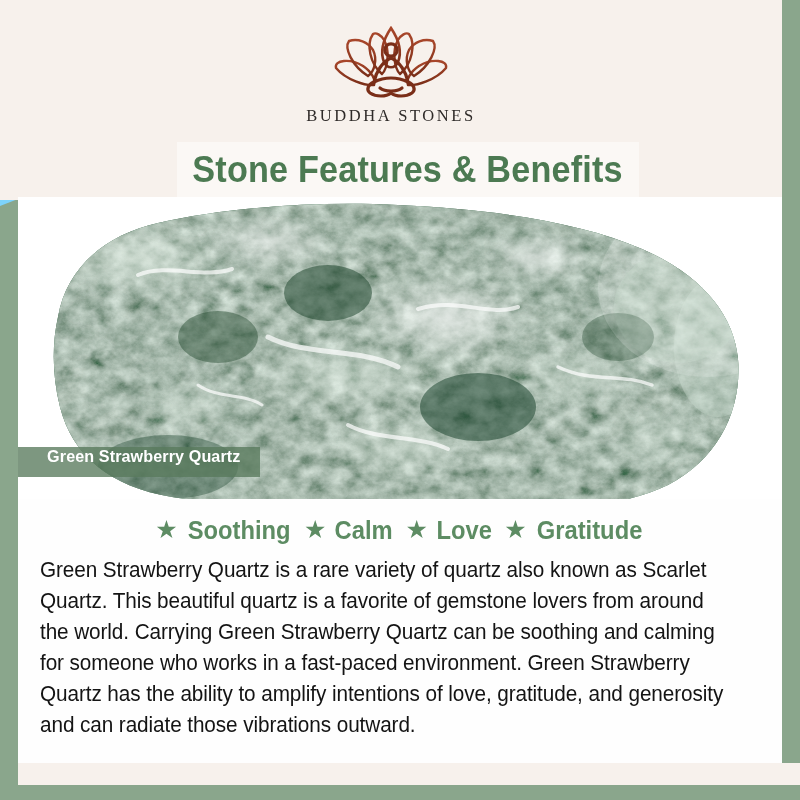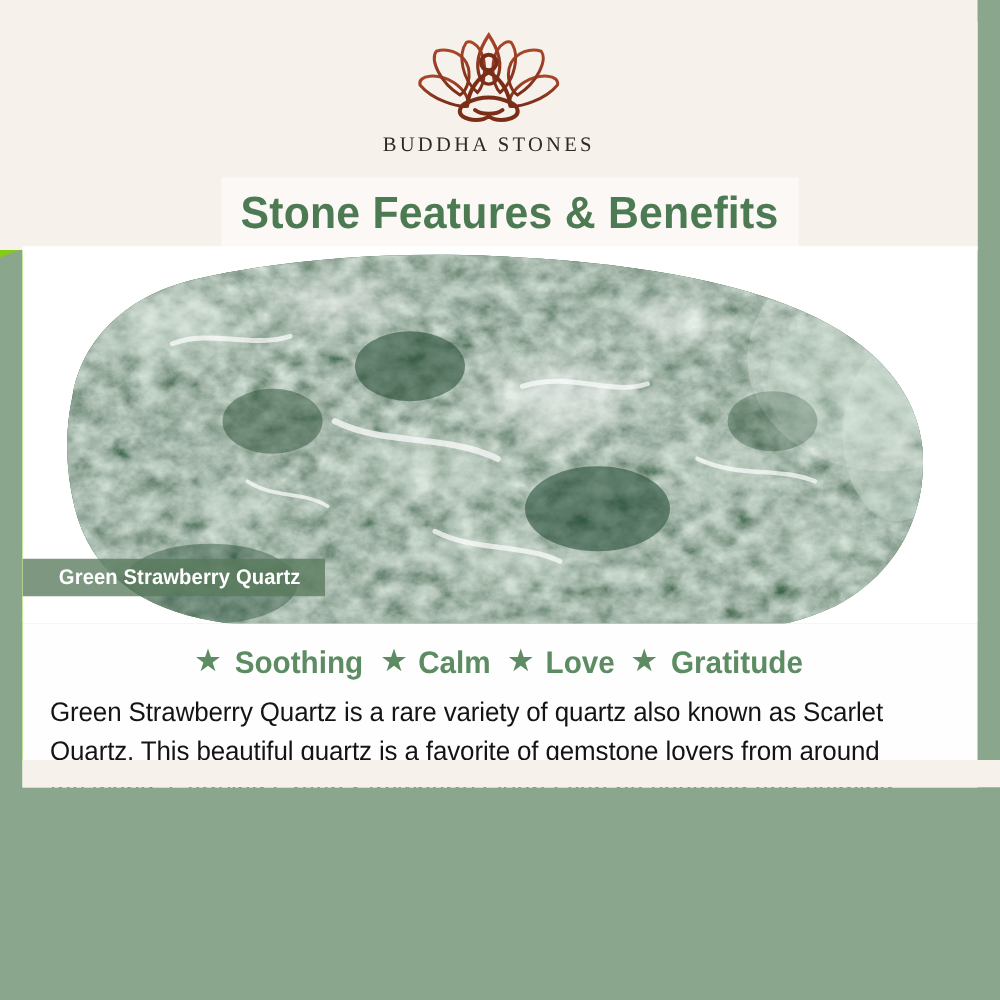--- a/index.html
+++ b/index.html
@@ -14,22 +14,22 @@
     font-family: "Liberation Sans", sans-serif;
     background: #8aa68c;
     position: relative;
   }
 
   
   #poster {
     position: absolute;
     inset: 0;
     width: 800px;
-    height: 630px;
-    background: #84cc16;
+    height: 785px;
+    background: #7dd3fc;
     overflow: hidden;
   }
 
   
   .band-top {
     position: absolute;
     top: 0;
     left: 210px;
     width: 590px;
     height: 18px;
@@ -151,21 +151,20 @@
   }
   .photo svg { display: block; width: 100%; height: 100%; }
 
   .photo-caption {
     position: absolute;
     left: 0;
     bottom: 22px;
     height: 30px;
     padding: 0 14px 0 24px;
     display: flex;
-    align-items: center;
     background: rgba(88, 122, 92, 0.78);
   }
   .photo-caption span {
     color: #ffffff;
     font-family: "Liberation Sans Narrow", "Liberation Sans", sans-serif;
     font-weight: bold;
     font-size: 17px;
     transform: scaleX(0.95);
     white-space: nowrap;
     letter-spacing: 0.1px;

